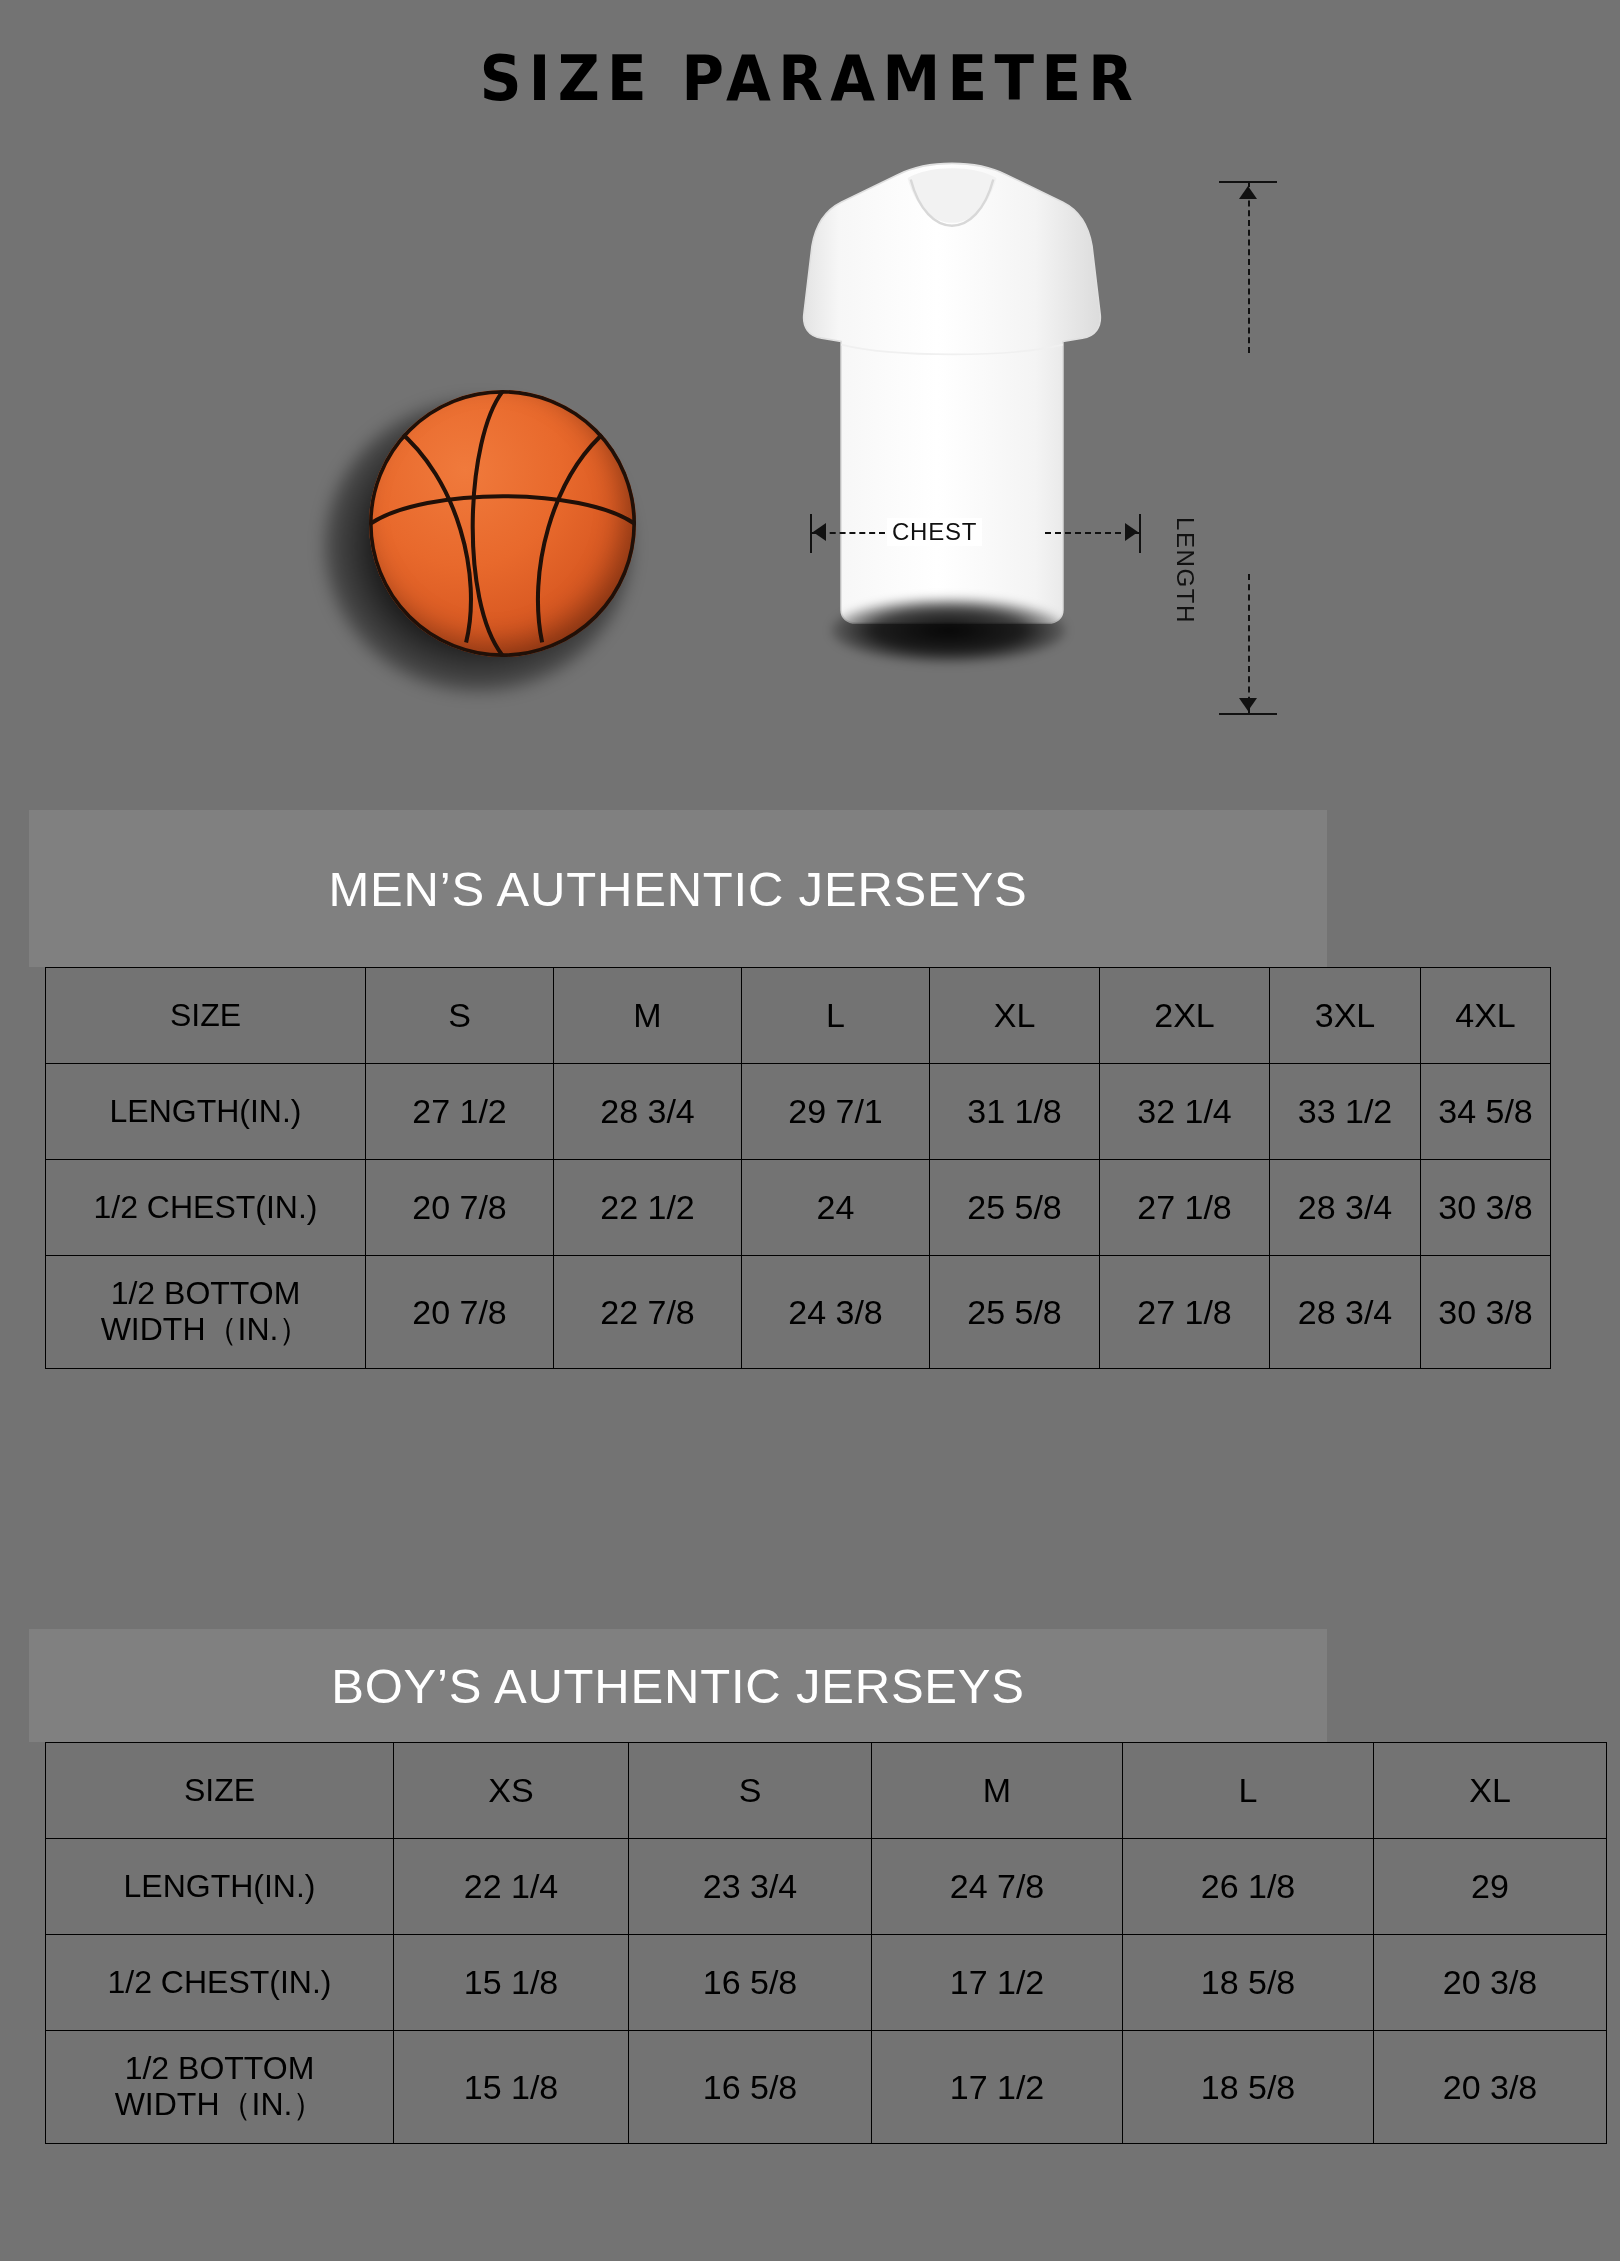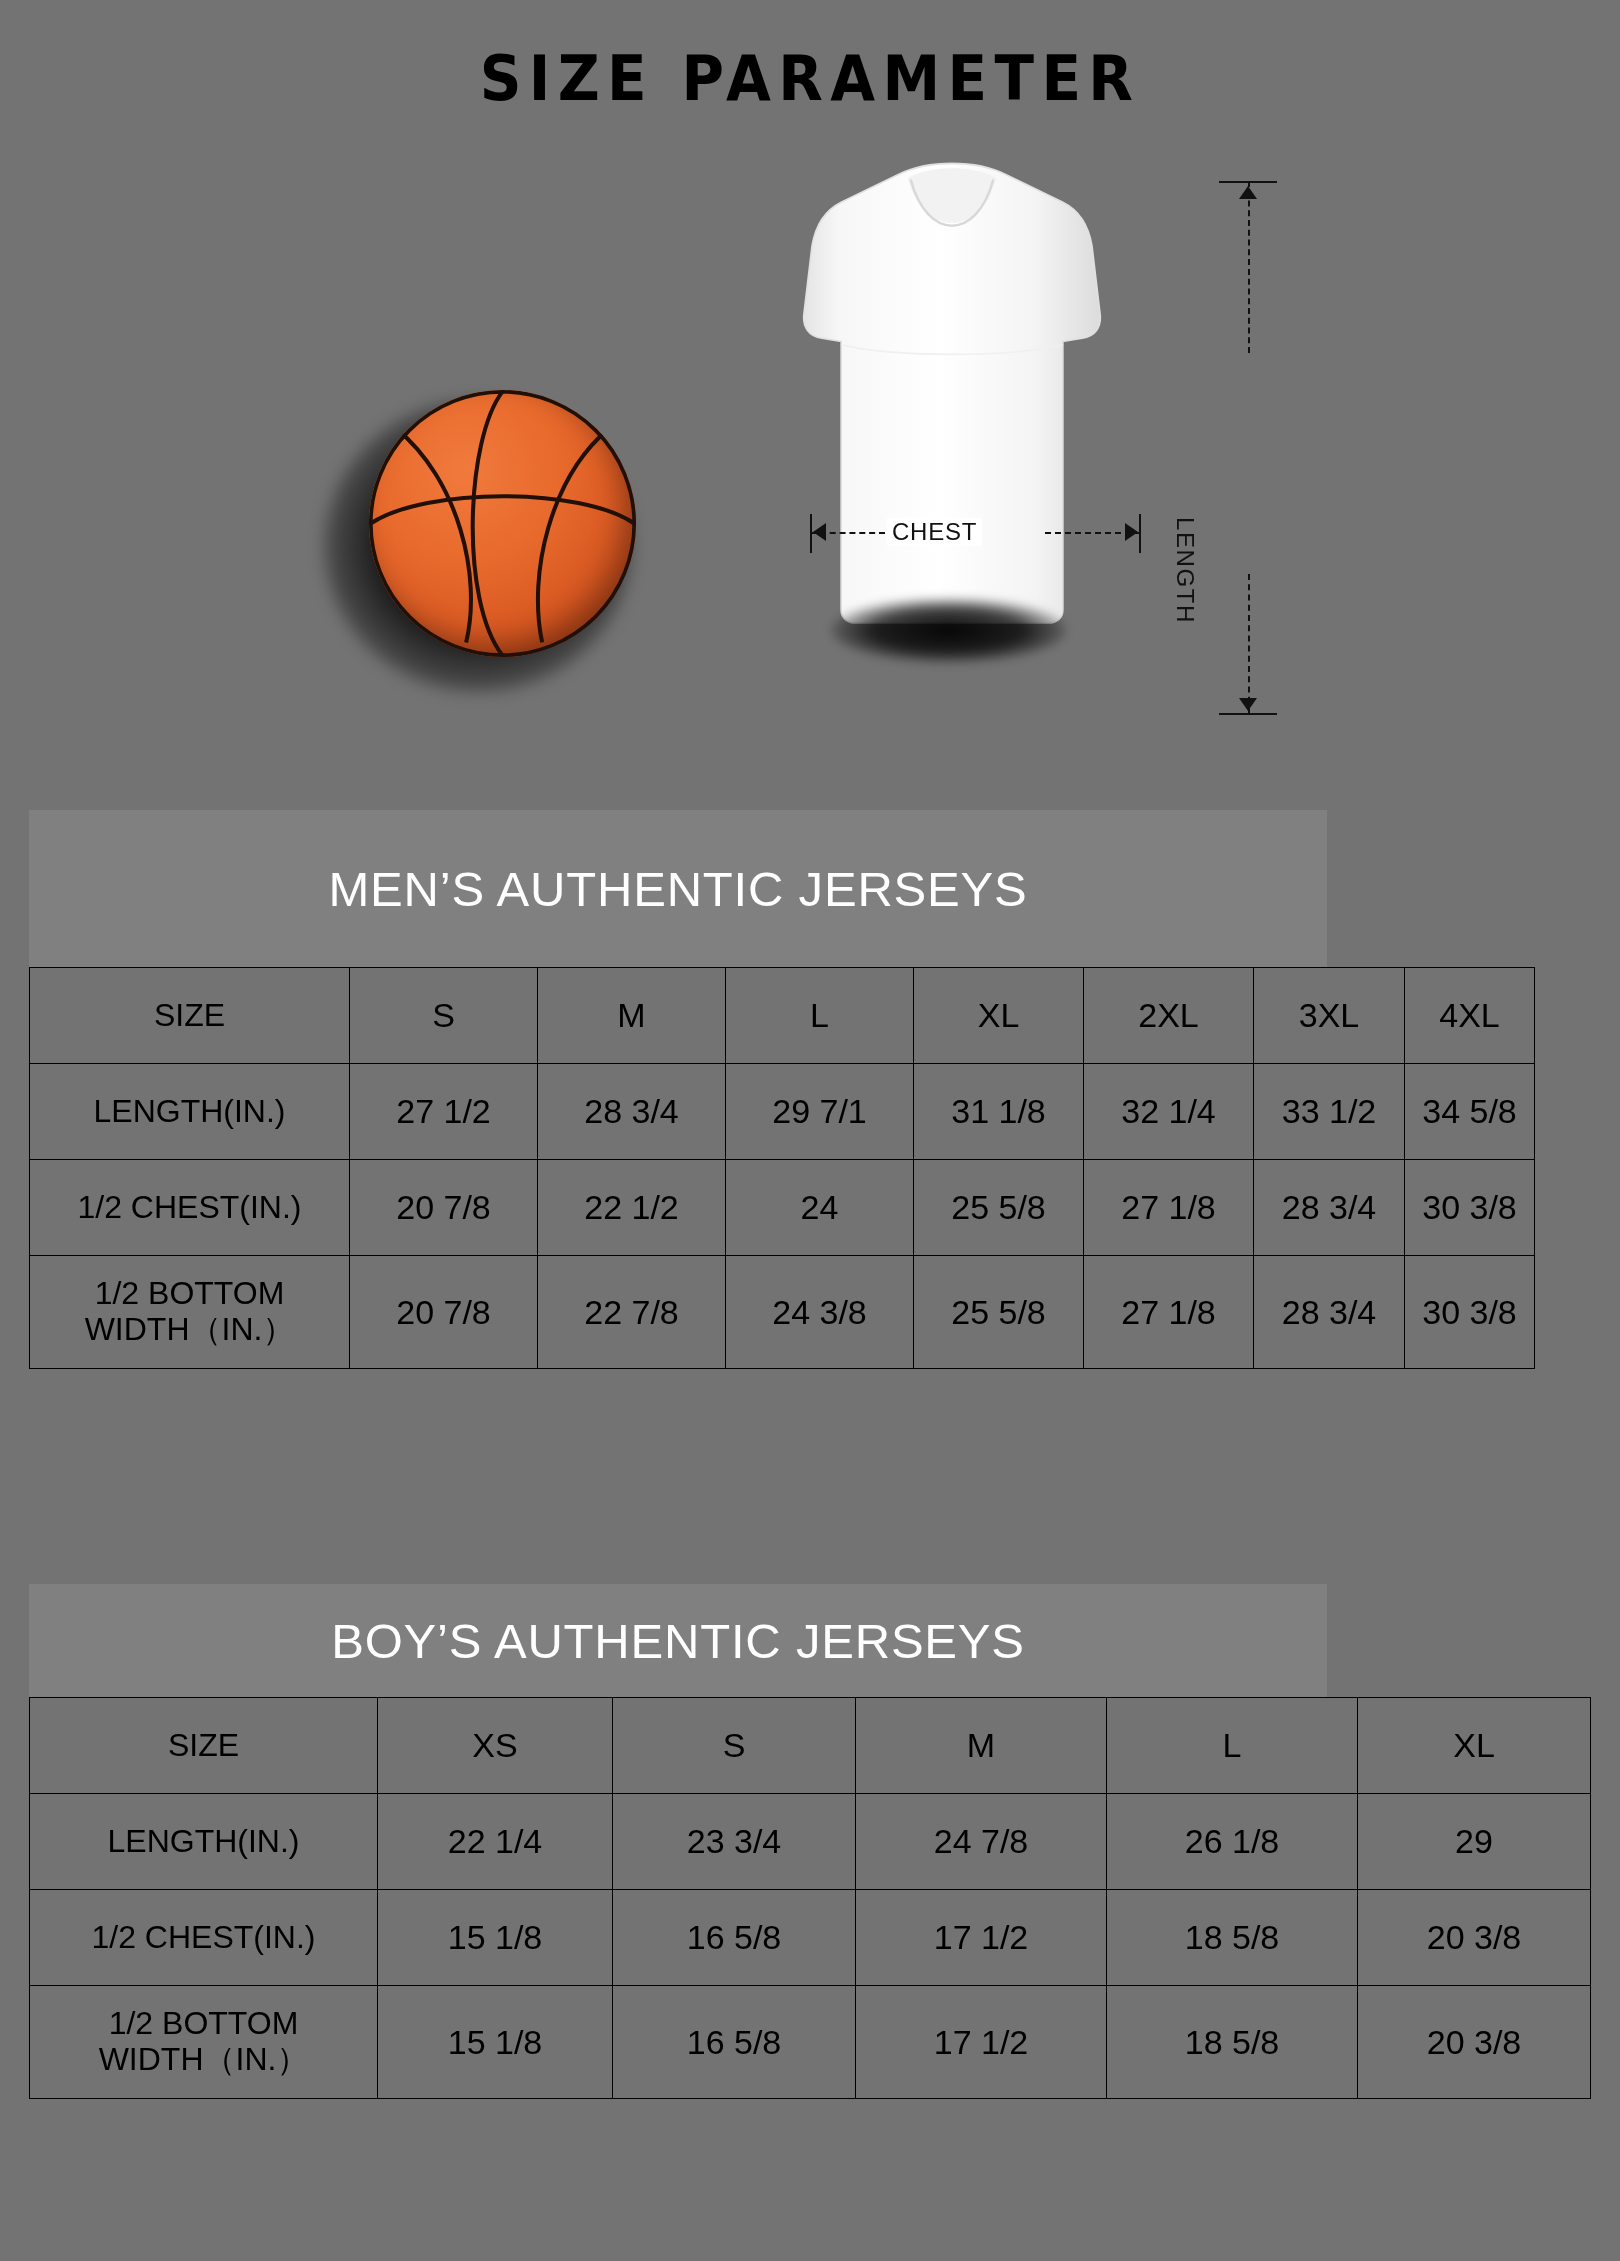--- a/index.html
+++ b/index.html
@@ -176,26 +176,27 @@
     background: #808080;
     color: #ffffff;
     text-align: center;
     font-family: "Liberation Sans", sans-serif;
     font-size: 49px;
     letter-spacing: 0.8px;
     height: 157px;
     line-height: 157px;
     border: 1.6px solid #808080;
   }
-  .boy .tbl-header { height: 113px; line-height: 113px; }
+  .boy .tbl-header { height: 113px; line-height: 113px; margin-top: 45px; }
 
   table.size {
     border-collapse: collapse;
     width: 100%;
     table-layout: fixed;
+    margin-left: 16px;
   }
   table.size td {
     border: 1.6px solid #000000;
     text-align: center;
     vertical-align: middle;
     font-family: "Liberation Sans", sans-serif;
     font-size: 34px;
     color: #000000;
     padding: 0;
     height: 96px;

